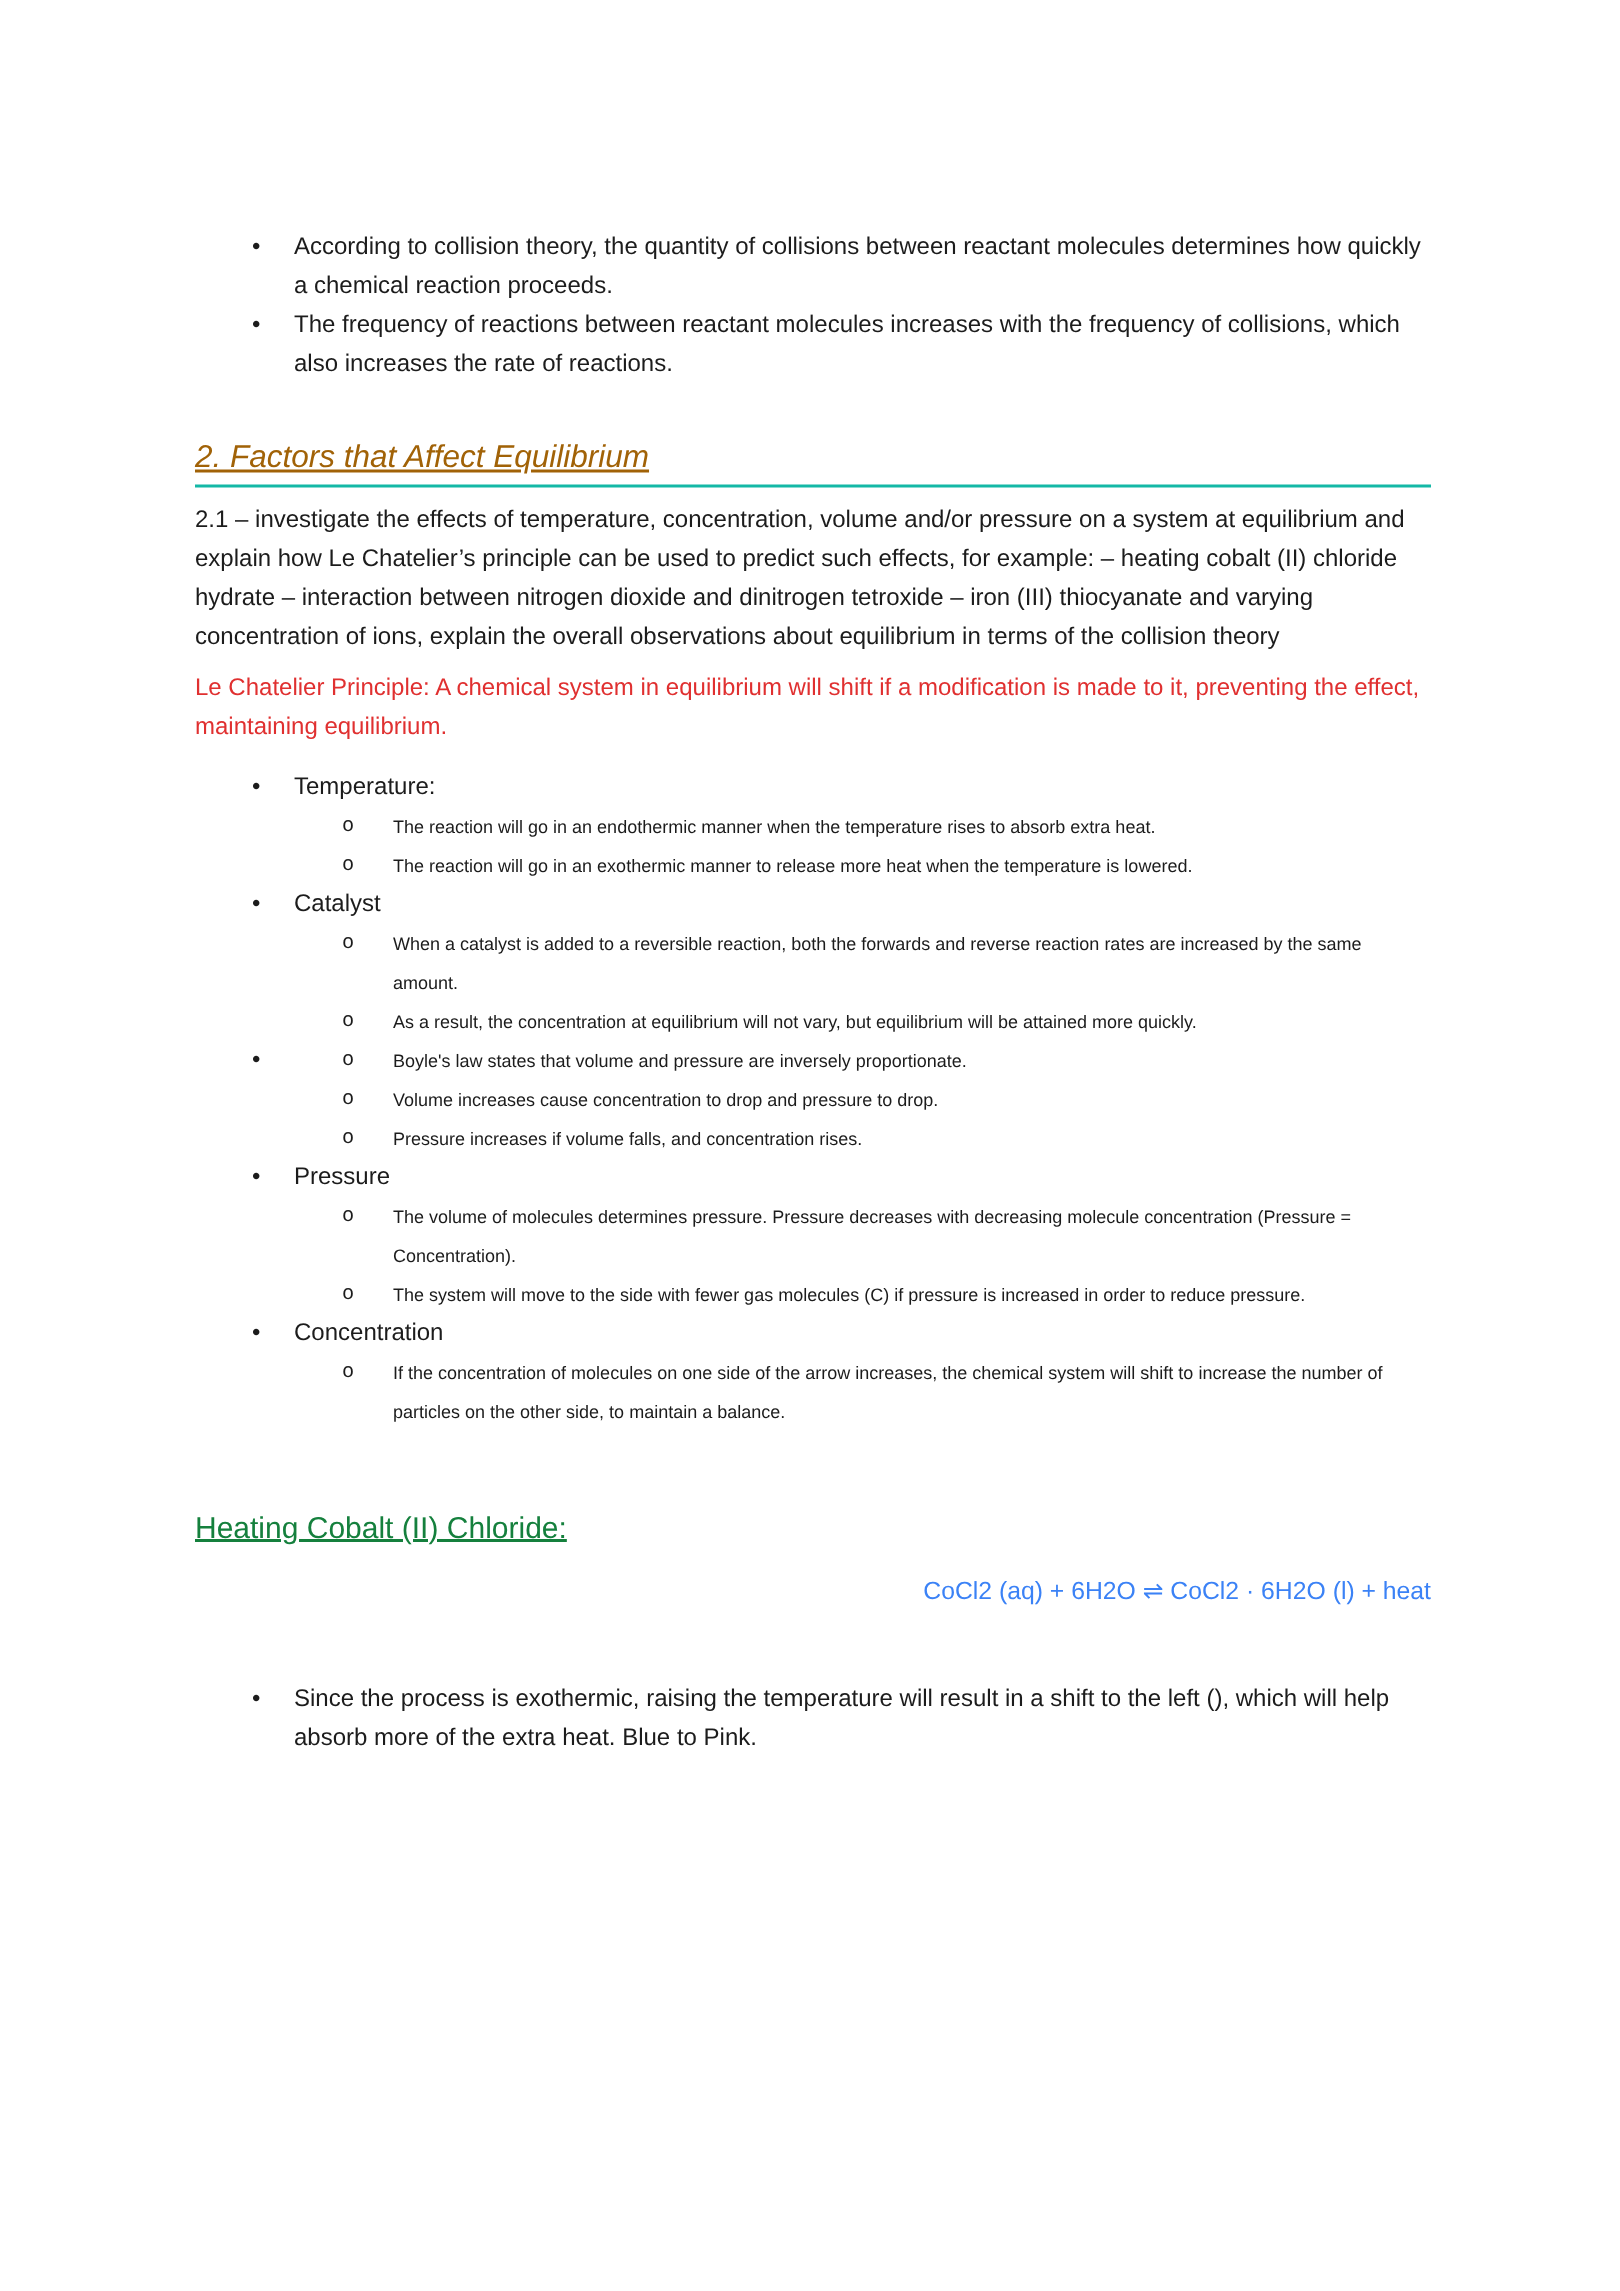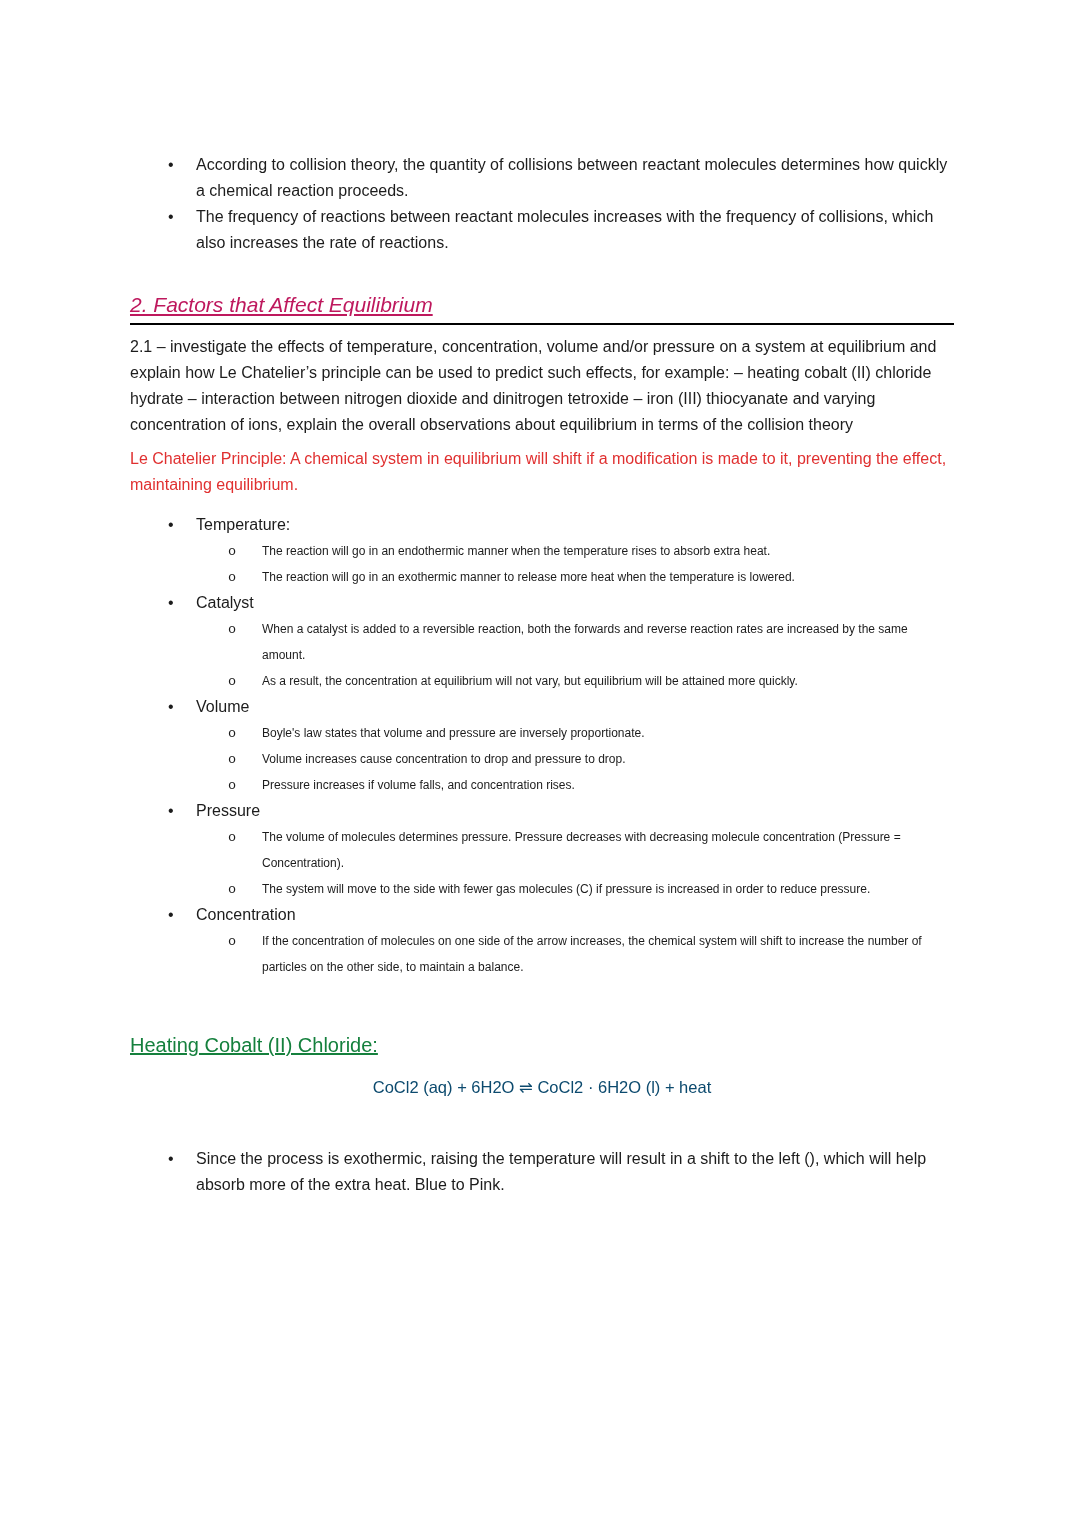--- a/index.html
+++ b/index.html
@@ -56,26 +56,26 @@
     font-family: "Liberation Mono", monospace;
     font-size: 13.5px;
     color: #1c1c1c;
   }
 
   .intro-list { margin-bottom: 36px; }
 
   h2.section-heading {
     margin: 0 0 9px 0;
     padding-bottom: 5px;
-    border-bottom: 2px solid #000000;
+    border-bottom: 2px solid #14b8a6;
     font-size: 21px;
     line-height: 26px;
     font-style: italic;
     font-weight: 400;
-    color: #be185d;
+    color: #a16207;
   }
   h2.section-heading .heading-text {
     text-decoration: underline;
   }
 
   p.objective {
     margin: 0 0 8px 0;
     font-size: 16px;
     line-height: 26px;
     color: #1c1c1c;
@@ -94,22 +94,22 @@
     margin: 52px 0 0 0;
     font-size: 20px;
     line-height: 26px;
     text-decoration: underline;
     color: #15803d;
   }
   p.equation {
     margin: 16px 0 0 0;
     font-size: 16.5px;
     line-height: 26px;
-    text-align: center;
-    color: #0c4a6e;
+    text-align: right;
+    color: #3b82f6;
   }
   ul.note-list { margin-top: 46px; }
 </style>
 </head>
 <body>
 
 <div class="page doc-text">
 
   <ul class="l1 intro-list">
     <li>According to collision theory, the quantity of collisions between reactant molecules determines how quickly a chemical reaction proceeds.</li>
@@ -134,21 +134,20 @@
 
     <li>
       <span class="factor-label">Catalyst</span>
       <ul class="l2">
         <li>When a catalyst is added to a reversible reaction, both the forwards and reverse reaction rates are increased by the same amount.</li>
         <li>As a result, the concentration at equilibrium will not vary, but equilibrium will be attained more quickly.</li>
       </ul>
     </li>
 
     <li>
-      <span class="factor-label">Volume</span>
       <ul class="l2">
         <li>Boyle's law states that volume and pressure are inversely proportionate.</li>
         <li>Volume increases cause concentration to drop and pressure to drop.</li>
         <li>Pressure increases if volume falls, and concentration rises.</li>
       </ul>
     </li>
 
     <li>
       <span class="factor-label">Pressure</span>
       <ul class="l2">

